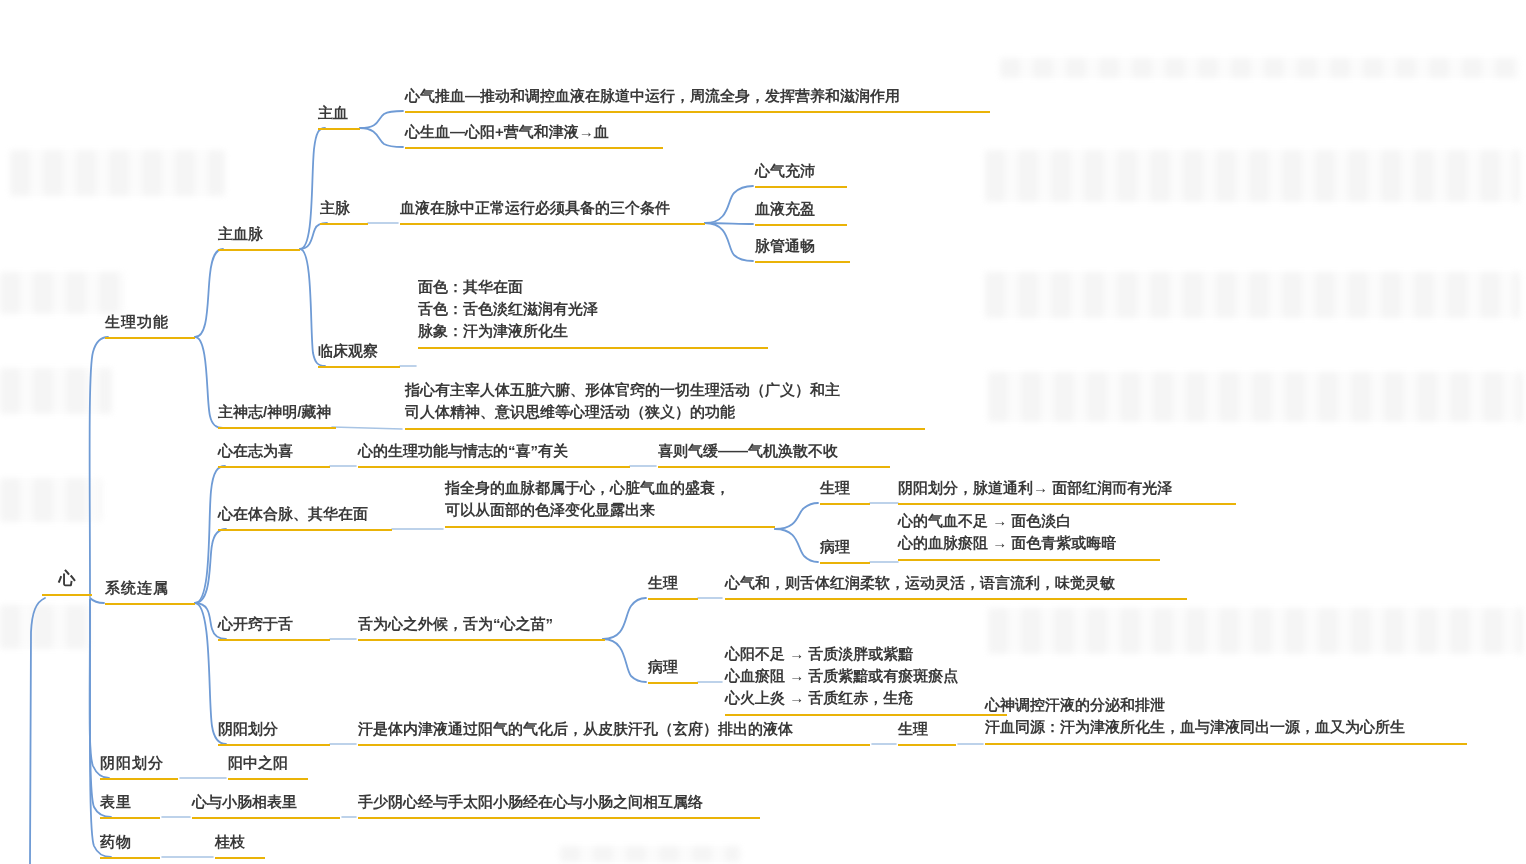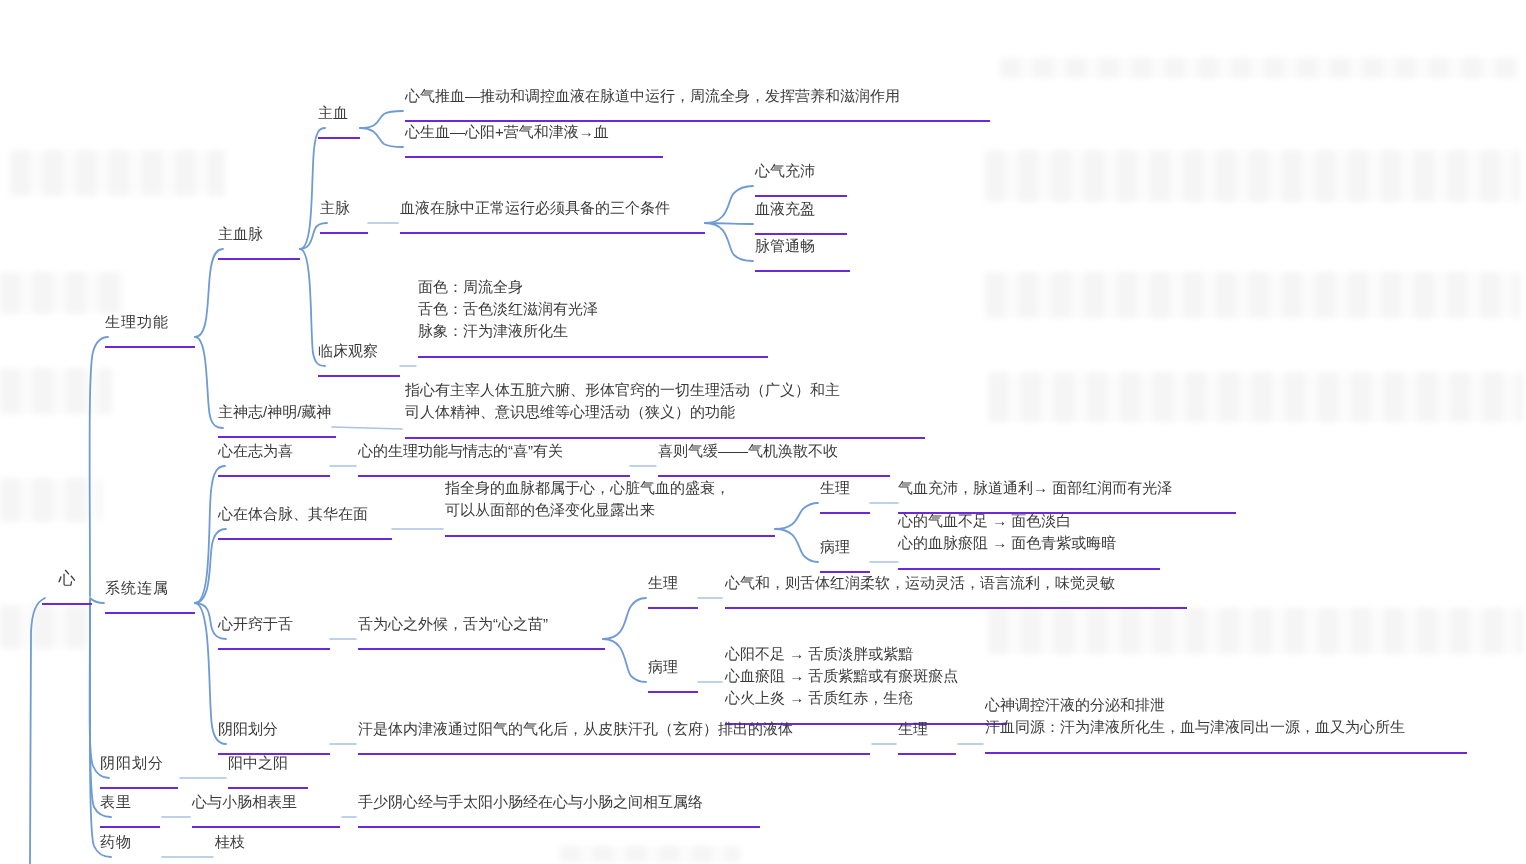--- a/index.html
+++ b/index.html
@@ -10,24 +10,25 @@
     overflow:hidden;
     font-family:"Liberation Sans","DejaVu Sans",sans-serif;
     color:#3a3a3a;
   }
   svg.wires{position:absolute;left:0;top:0;z-index:1;}
   .node{
     position:absolute;
     z-index:2;
     font-size:15px;
     line-height:20px;
-    padding-bottom:14px;
-    border-bottom:2px solid #6d28d9;
+    padding-bottom:5px;
+    border-bottom:2px solid #eab308;
     white-space:nowrap;
     box-sizing:border-box;
+    font-weight:bold;
   }
   .node.block{line-height:22px;}
   .root{font-size:17px;text-align:center;}
   .lv1{letter-spacing:1px;}
   .wm{
     position:absolute;z-index:0;
     background:repeating-linear-gradient(90deg,#e9e9e9 0 20px,#f8f8f8 20px 33px);
     filter:blur(3px);
     opacity:.45;border-radius:4px;
   }
@@ -125,42 +126,42 @@
   <div class="node" style="left:405px;top:122px;width:258px;">心生血—心阳+营气和津液→血</div>
 
   <div class="node" style="left:320px;top:198px;width:48px;">主脉</div>
   <div class="node" style="left:400px;top:198px;width:305px;">血液在脉中正常运行必须具备的三个条件</div>
   <div class="node" style="left:755px;top:161px;width:92px;">心气充沛</div>
   <div class="node" style="left:755px;top:199px;width:92px;">血液充盈</div>
   <div class="node" style="left:755px;top:236px;width:95px;">脉管通畅</div>
 
   <div class="node" style="left:318px;top:341px;width:82px;">临床观察</div>
   <div class="node block" style="left:418px;top:276px;width:350px;">
-    <div>面色：周流全身</div>
+    <div>面色：其华在面</div>
     <div>舌色：舌色淡红滋润有光泽</div>
     <div>脉象：汗为津液所化生</div>
   </div>
 
   <div class="node" style="left:218px;top:402px;width:118px;">主神志/神明/藏神</div>
   <div class="node block" style="left:405px;top:379px;width:520px;">
     <div>指心有主宰人体五脏六腑、形体官窍的一切生理活动（广义）和主</div>
     <div>司人体精神、意识思维等心理活动（狭义）的功能</div>
   </div>
 
   <div class="node" style="left:218px;top:441px;width:112px;">心在志为喜</div>
   <div class="node" style="left:658px;top:441px;width:232px;">喜则气缓——气机涣散不收</div>
   <div class="node" style="left:358px;top:441px;width:272px;">心的生理功能与情志的“喜”有关</div>
 
   <div class="node" style="left:218px;top:504px;width:174px;">心在体合脉、其华在面</div>
   <div class="node block" style="left:445px;top:477px;width:330px;">
     <div>指全身的血脉都属于心，心脏气血的盛衰，</div>
     <div>可以从面部的色泽变化显露出来</div>
   </div>
   <div class="node" style="left:820px;top:478px;width:50px;">生理</div>
-  <div class="node" style="left:898px;top:478px;width:338px;">气血充沛，脉道通利→ 面部红润而有光泽</div>
+  <div class="node" style="left:898px;top:478px;width:338px;">阴阳划分，脉道通利→ 面部红润而有光泽</div>
   <div class="node" style="left:820px;top:537px;width:50px;">病理</div>
   <div class="node block" style="left:898px;top:510px;width:262px;">
     <div>心的气血不足 → 面色淡白</div>
     <div>心的血脉瘀阻 → 面色青紫或晦暗</div>
   </div>
 
   <div class="node" style="left:218px;top:614px;width:112px;">心开窍于舌</div>
   <div class="node" style="left:358px;top:614px;width:247px;">舌为心之外候，舌为“心之苗”</div>
   <div class="node" style="left:648px;top:573px;width:50px;">生理</div>
   <div class="node" style="left:725px;top:573px;width:462px;">心气和，则舌体红润柔软，运动灵活，语言流利，味觉灵敏</div>

